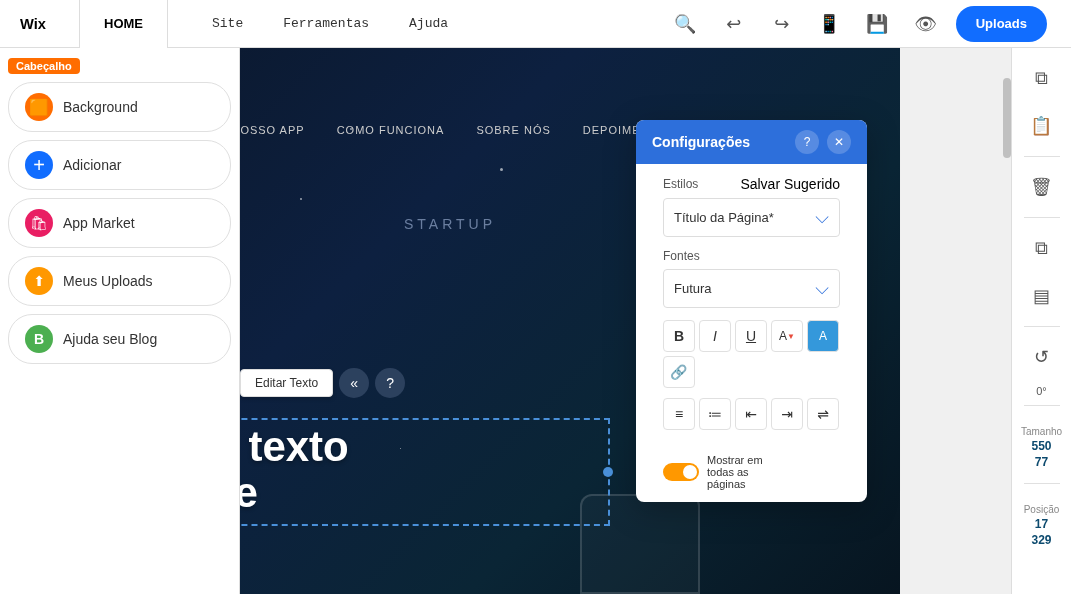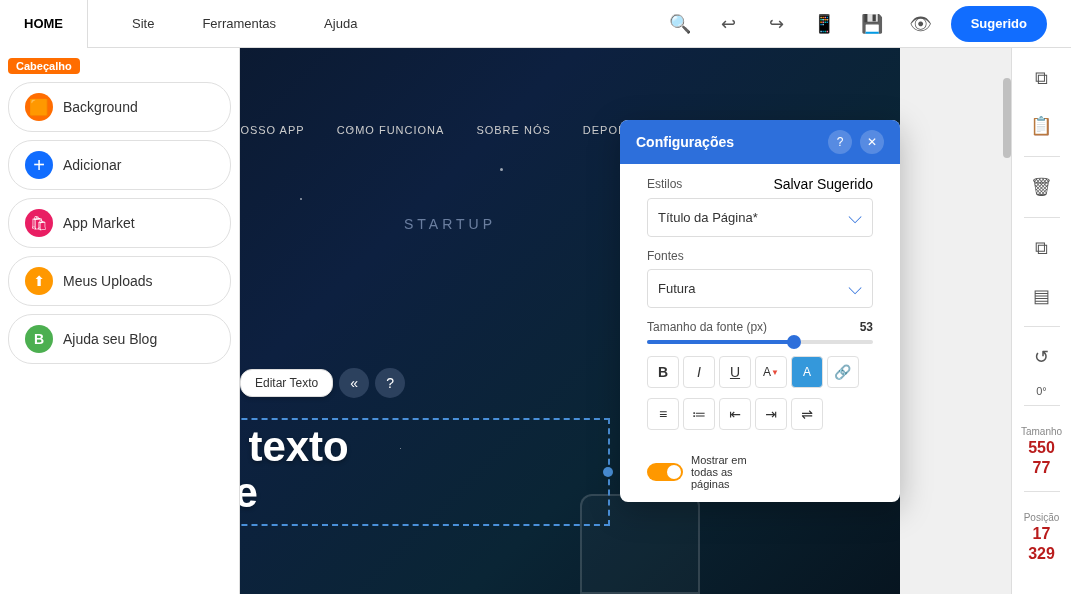--- a/index.html
+++ b/index.html
@@ -13,21 +13,21 @@
     #wix-logo {
       width: 80px; height: 48px; display: flex; align-items: center; justify-content: center;
       border-right: 1px solid #ddd;
     }
     #wix-logo-svg { width: 40px; }
     #home-tab {
       height: 48px; padding: 0 24px; display: flex; align-items: center; justify-content: center;
       background: #fff; border-right: 1px solid #ddd; font-size: 13px; font-weight: bold; cursor: pointer;
     }
     .topbar-menu {
-      display: flex; align-items: flex-start; gap: 8px; flex: 1; padding-left: 24px;
+      display: flex; align-items: flex-start; gap: 0; flex: 1; padding-left: 24px; font-family: Liberation Mono, monospace;
     }
     .topbar-menu-item {
       padding: 0 20px; height: 48px; display: flex; align-items: center;
       font-size: 13px; color: #333; cursor: pointer;
     }
     .topbar-icons {
       display: flex; align-items: center; gap: 12px; padding-right: 16px;
     }
     .topbar-icon-btn {
       width: 36px; height: 36px; display: flex; align-items: center; justify-content: center;
@@ -123,21 +123,21 @@
       font-size: 13px; border: 1px solid #2a4a70; border-radius: 4px; cursor: pointer;
     }
 
     
     #text-toolbar {
       position: absolute; top: 320px; left: 240px;
       display: flex; align-items: center; gap: 6px; z-index: 20;
     }
     #editar-texto-btn {
       background: #fff; color: #333; border: 1px solid #ddd; padding: 6px 14px;
-      border-radius: 12px; font-size: 12px; cursor: pointer; box-shadow: 0 2px 4px rgba(0,0,0,0.2);
+      border-radius: 4px; font-size: 12px; cursor: pointer; box-shadow: 0 2px 4px rgba(0,0,0,0.2);
     }
     .toolbar-circle-btn {
       width: 30px; height: 30px; border-radius: 50%; background: rgba(50,70,100,0.85);
       color: #fff; display: flex; align-items: center; justify-content: center;
       font-size: 14px; cursor: pointer; border: none;
     }
 
     
     #right-panel {
       position: absolute; top: 48px; right: 0; width: 60px; height: 546px;
@@ -148,25 +148,25 @@
       width: 44px; height: 44px; display: flex; align-items: center; justify-content: center;
       color: #555; font-size: 18px; cursor: pointer; border-radius: 4px;
     }
     .right-divider { width: 36px; height: 1px; background: #e0e0e0; margin: 4px 0; }
 
     
     .degree-label {
       font-size: 11px; color: #555; margin-top: 2px;
     }
     .size-label { font-size: 10px; color: #888; margin-top: 6px; }
-    .size-value { font-size: 16px; color: #b91c1c; font-weight: bold; }
+    .size-value { font-size: 12px; color: #0c4a6e; font-weight: bold; }
 
     
     #config-modal {
-      position: absolute; top: 120px; left: 620px; width: 280px;
+      position: absolute; top: 120px; left: 636px; width: 231px;
       background: #fff; border-radius: 8px; box-shadow: 0 8px 32px rgba(0,0,0,0.25);
       z-index: 200; overflow: hidden;
     }
     #config-header {
       background: #2d6fdb; color: #fff; padding: 10px 16px;
       display: flex; align-items: center; justify-content: space-between;
     }
     #config-title { font-size: 14px; font-weight: bold; }
     .config-header-icons { display: flex; gap: 8px; }
     .config-header-icon {
@@ -245,20 +245,25 @@
     }
     #scrollbar-thumb {
       position: absolute; top: 30px; width: 8px; height: 80px;
       background: #c0c0c0; border-radius: 4px;
     }
   </style>
 </head>
 <body>
 
 <div id="topbar">
+  <div id="wix-logo">
+    <svg id="wix-logo-svg" viewBox="0 0 60 24" fill="none" xmlns="http://www.w3.org/2000/svg">
+      <text x="0" y="20" font-family="Arial" font-size="22" font-weight="900" fill="#000">Wix</text>
+    </svg>
+  </div>
   <div id="home-tab">
     <span>HOME</span>
   </div>
   <div class="topbar-menu">
     <div class="topbar-menu-item">
       <span>Site</span>
     </div>
     <div class="topbar-menu-item">
       <span>Ferramentas</span>
     </div>
@@ -267,21 +272,21 @@
     </div>
   </div>
   <div class="topbar-icons">
     <div class="topbar-icon-btn">🔍</div>
     <div class="topbar-icon-btn">↩</div>
     <div class="topbar-icon-btn">↪</div>
     <div class="topbar-icon-btn">📱</div>
     <div class="topbar-icon-btn">💾</div>
     <div class="topbar-icon-btn">👁</div>
     <button id="publish-btn">
-      <span>Sugerido</span>
+      <span>Uploads</span>
     </button>
   </div>
 </div>
 
 <div id="left-panel">
   <div id="cabecalho-badge">
     <span>Cabeçalho</span>
   </div>
   <div class="panel-item">
     <div class="panel-icon icon-bg">🟧</div>
@@ -400,30 +405,20 @@
     </div>
 
     <div class="config-row">
       <span class="config-label">Fontes</span>
     </div>
     <div class="config-dropdown">
       <span>Futura</span>
       <span class="dropdown-arrow">⌵</span>
     </div>
 
-    <div class="slider-row">
-      <div class="slider-label-row">
-        <span class="slider-label">Tamanho da fonte (px)</span>
-        <span class="slider-value">53</span>
-      </div>
-      <div class="slider-track">
-        <div class="slider-fill" style="width: 65%;"></div>
-        <div class="slider-thumb" style="left: calc(65% - 7px);"></div>
-      </div>
-    </div>
 
     <div class="format-row">
       <div class="format-btn">
           <b>B</b>
         </div>
       <div class="format-btn">
           <i>I</i>
         </div>
       <div class="format-btn">
           <u>U</u>

